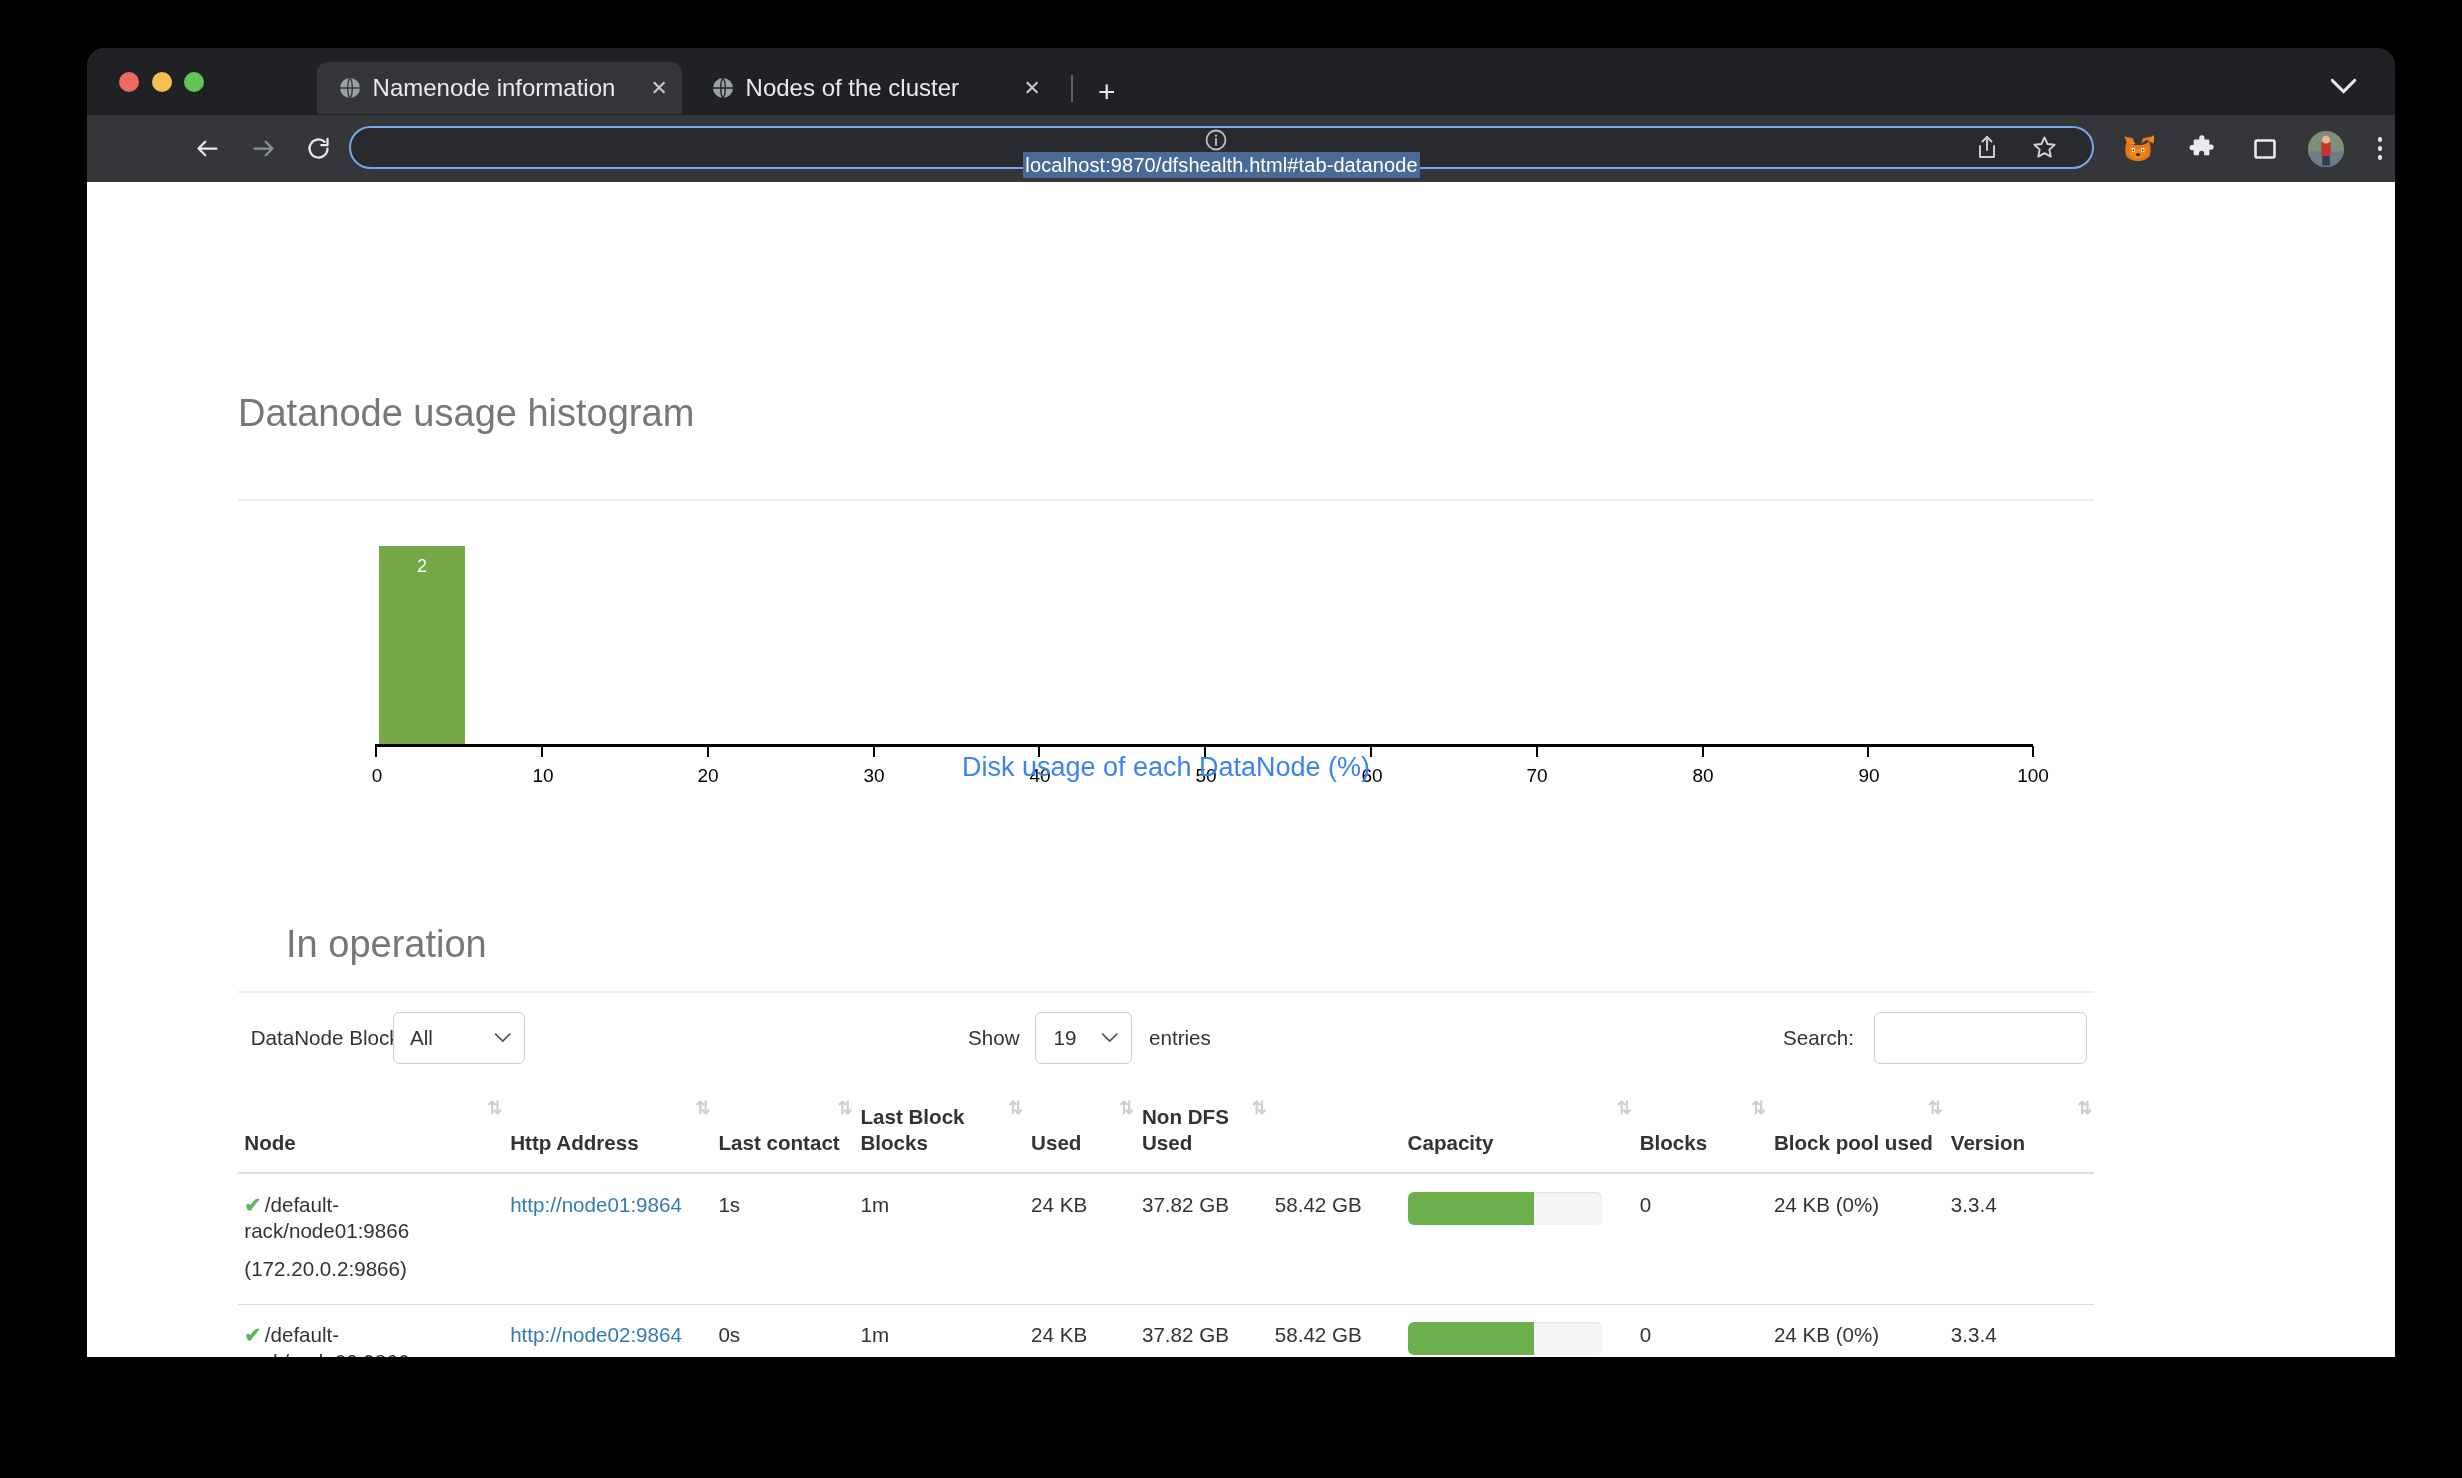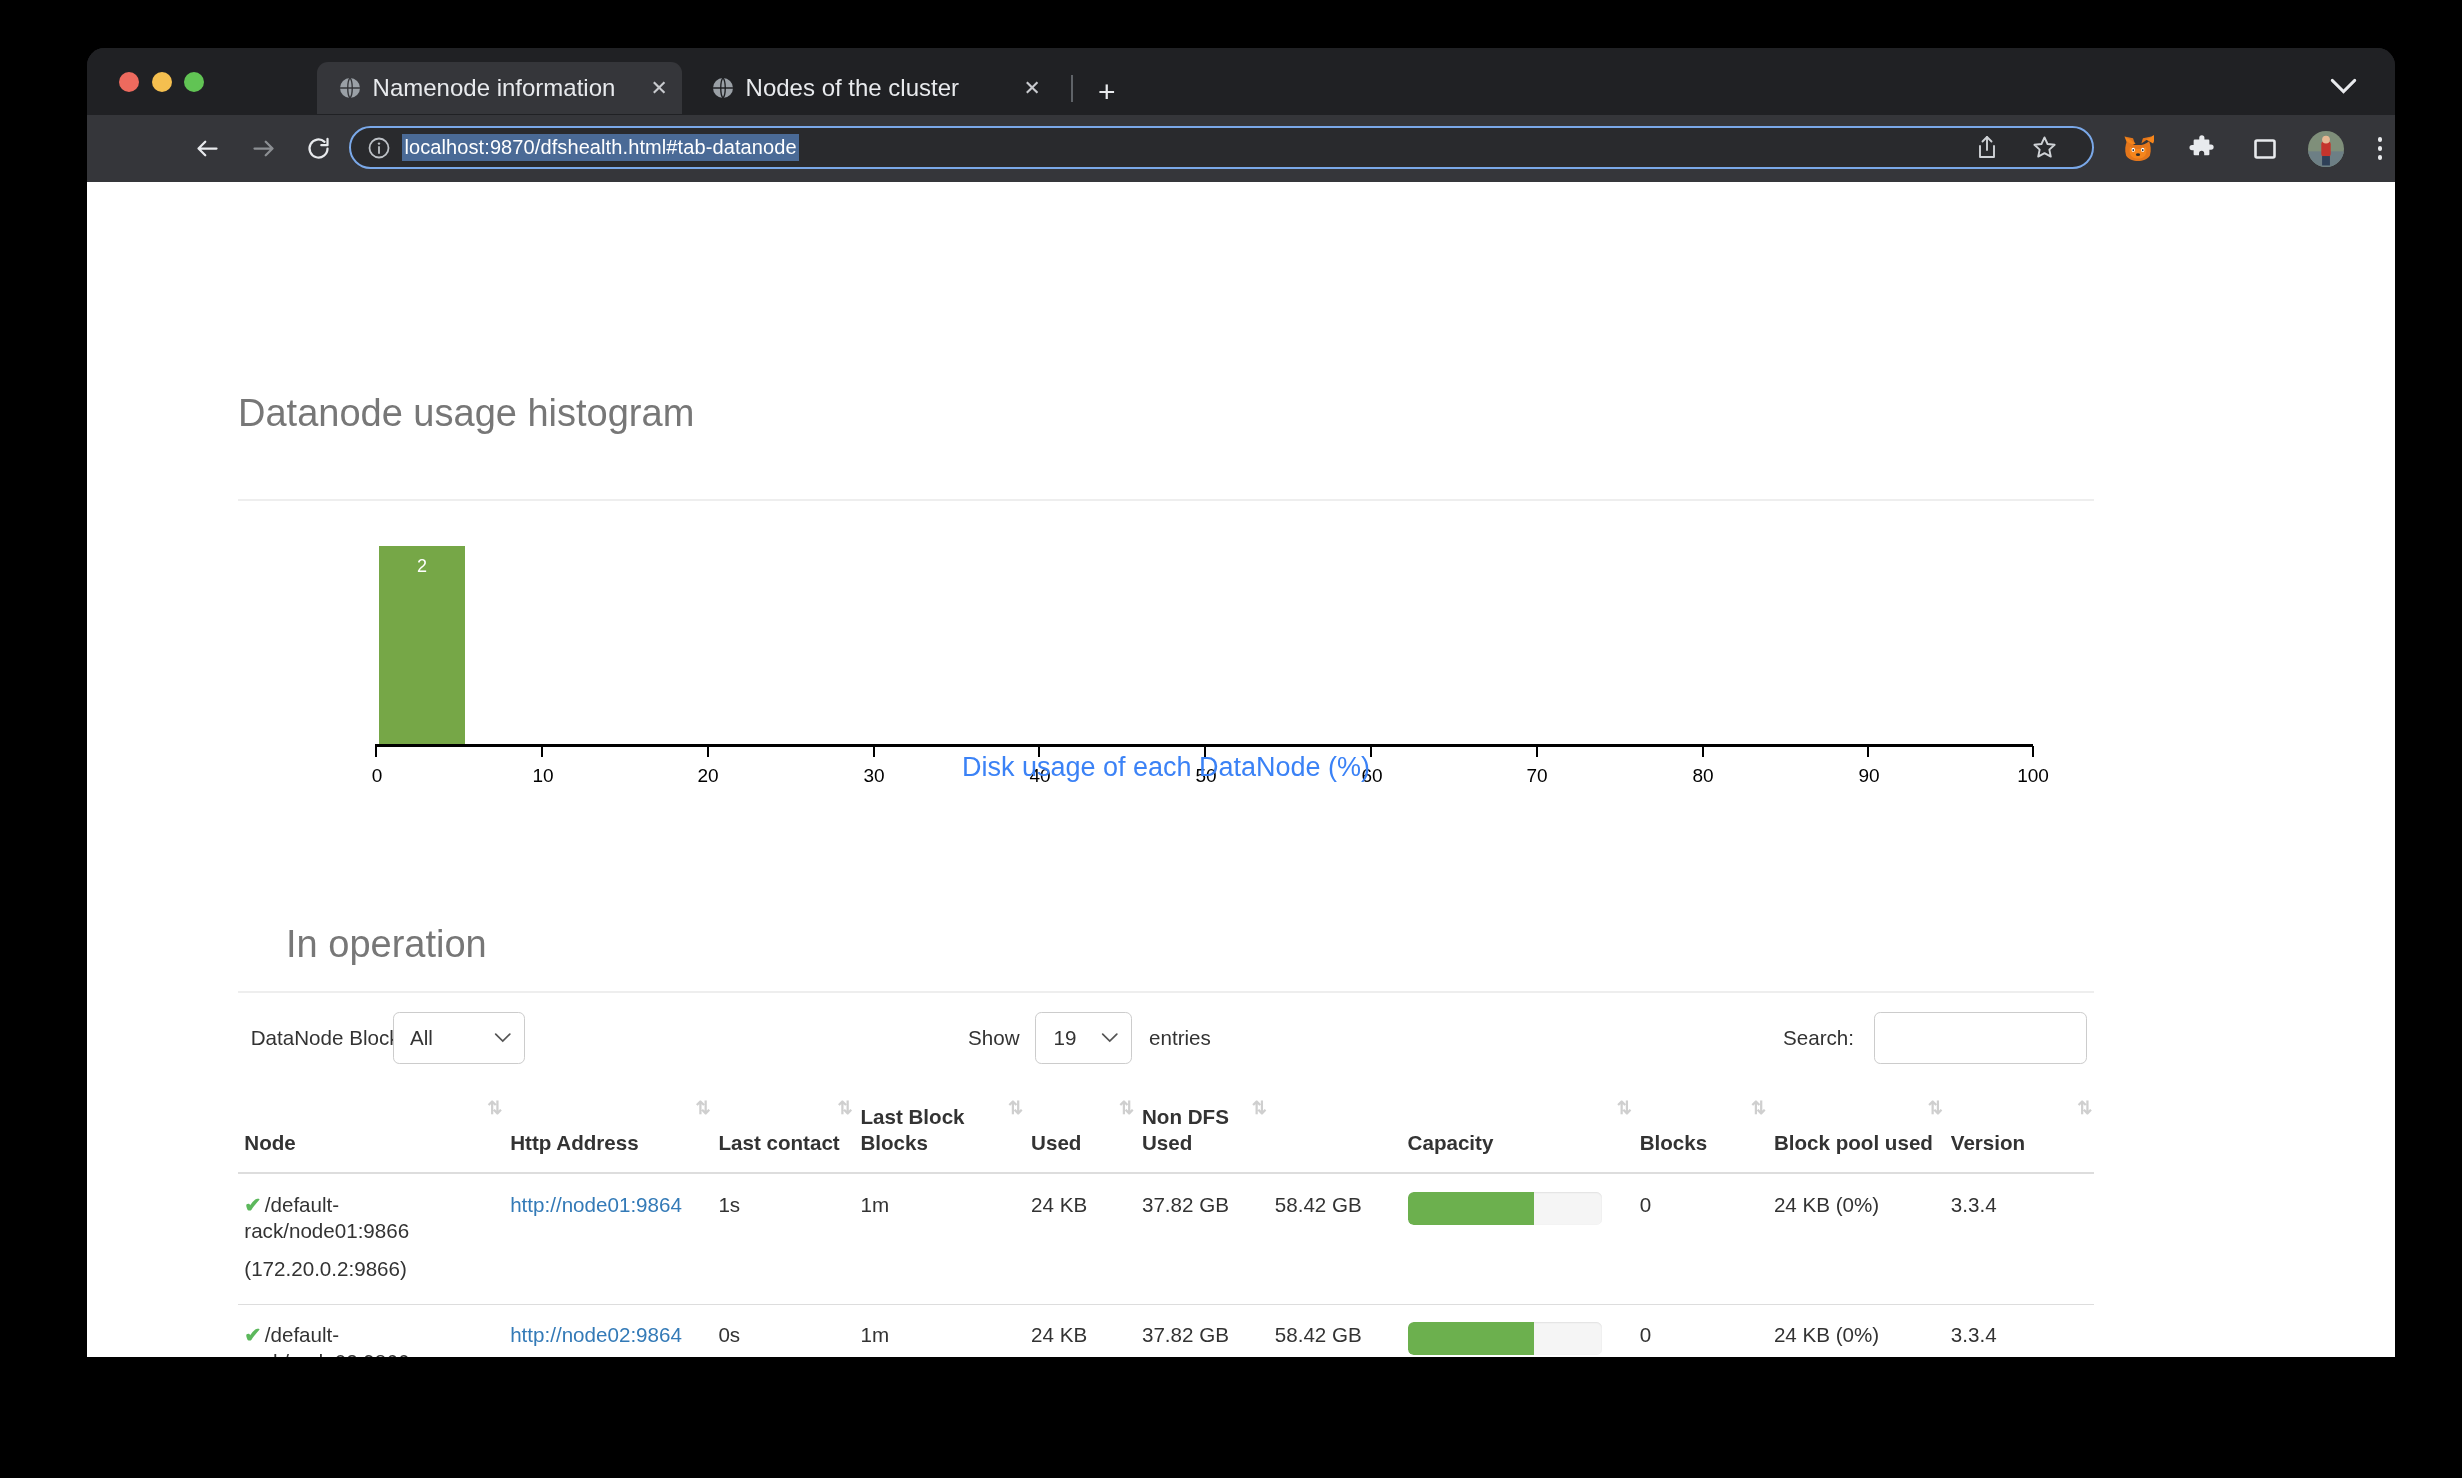--- a/index.html
+++ b/index.html
@@ -138,20 +138,21 @@
     top: 11px;
     width: 1745px;
     height: 43px;
     background: #292a2d;
     border: 2.4px solid #7aa8e8;
     border-radius: 21.4px;
     display: flex;
     align-items: center;
     padding: 0 16px;
     box-sizing: border-box;
+    flex-direction: column;
   }
   #omnibox-info-icon {
     flex: 0 0 auto;
     margin-right: 11px;
     color: #bdc1c6;
   }
   #omnibox-url {
     font-size: 20px;
     color: #ffffff;
     background: #4a6a96;

